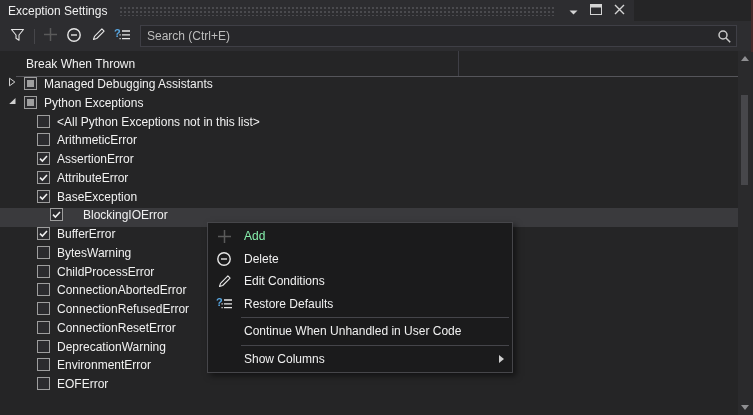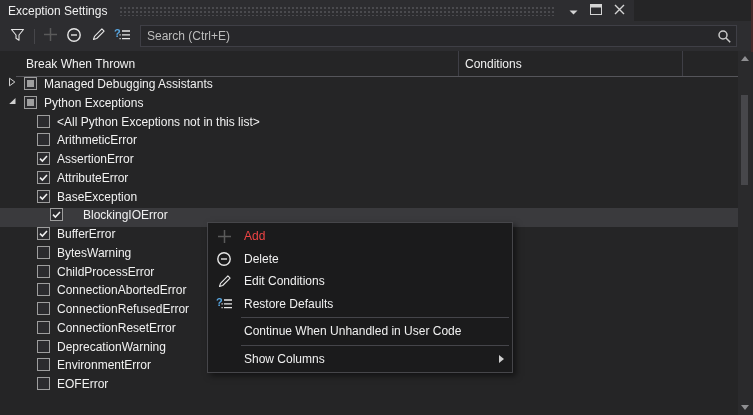--- a/index.html
+++ b/index.html
@@ -76,21 +76,21 @@
   
   .context-menu {
     position:absolute; left:207px; top:222px; width:306px;
     background:#1b1b1c; border:1px solid #46464a;
     box-shadow:3px 3px 6px rgba(0,0,0,0.5);
     padding:2px 0; z-index:20;
   }
   .menu-item { height:22.5px; display:flex; align-items:center; }
   .mi-icon { width:18px; margin-left:7px; margin-right:11px; display:flex; align-items:center; justify-content:center; flex:0 0 auto; }
   .mi-label { color:#f1f1f1; white-space:nowrap; }
-  .menu-item.disabled .mi-label { color:#ef4444; }
+  .menu-item.disabled .mi-label { color:#86efac; }
   .menu-sep { height:1px; background:#45454a; margin:2px 3px 2px 33px; }
   .mi-arrow {
     margin-left:auto; margin-right:8px; width:0; height:0;
     border-top:4px solid transparent; border-bottom:4px solid transparent;
     border-left:5px solid #d0d0d0;
   }
 </style>
 </head>
 <body>
 
@@ -156,23 +156,20 @@
             <path d="M9 9l4.2 4.2" stroke="#c9c9c9" stroke-width="1.5"></path>
           </svg>
         </span>
     </div>
   </div>
 
   <div class="grid-header">
     <div class="gh-cell gh-col1">
         <span>Break When Thrown</span>
       </div>
-    <div class="gh-cell gh-col2">
-        <span>Conditions</span>
-      </div>
     <div class="gh-rest"></div>
   </div>
 
   <div class="rows">
       <div class="row">
         <span class="expander">
           <svg width="9" height="10" viewBox="0 0 9 10">
             <path d="M1.5 1.2v7.6l5.3-3.8z" fill="none" stroke="#d0d0d0" stroke-width="1"></path>
           </svg>
         </span>

